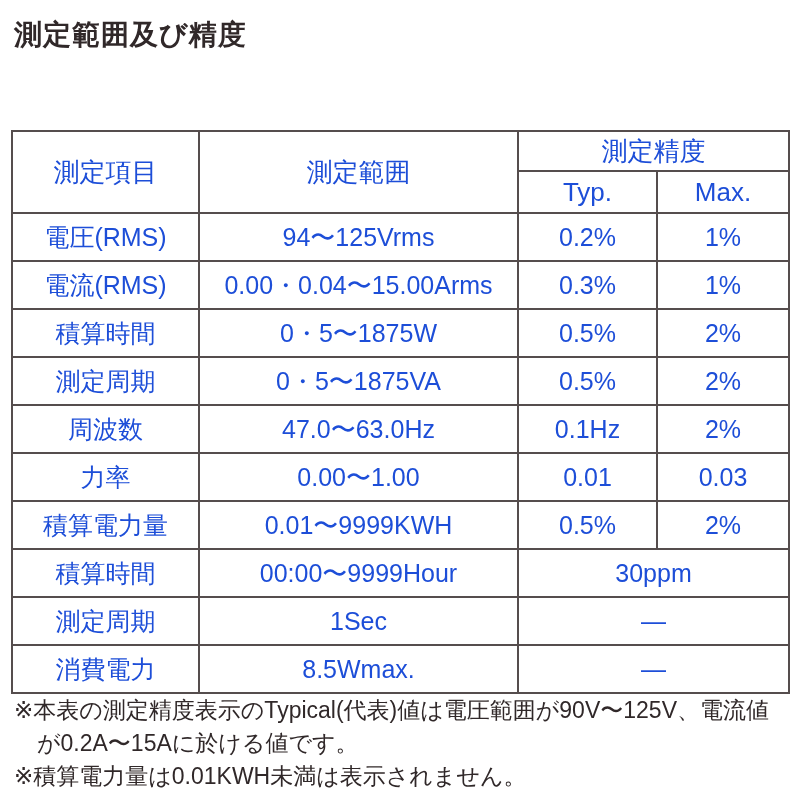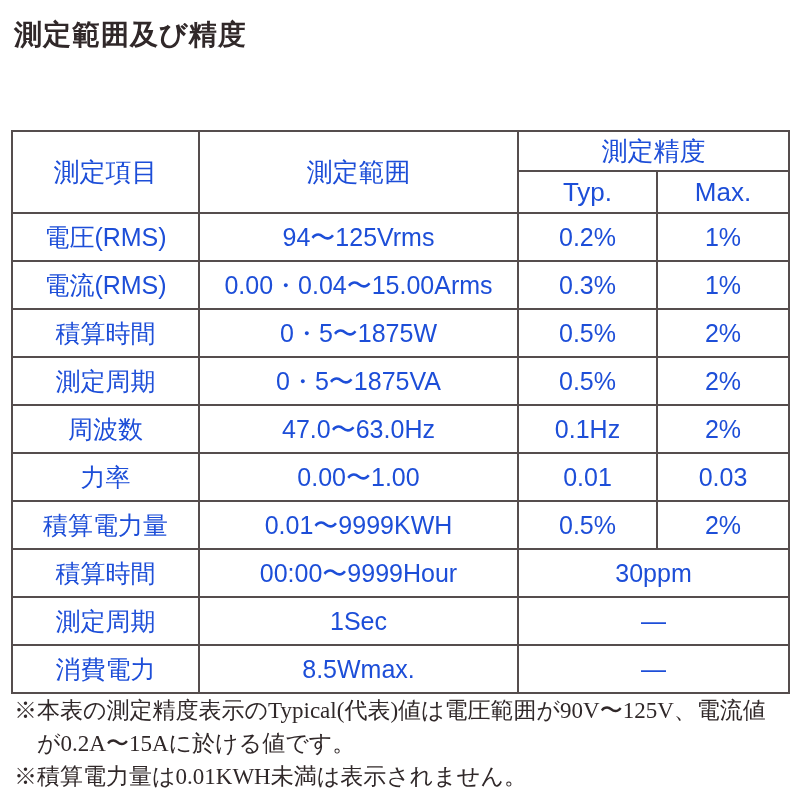--- a/index.html
+++ b/index.html
@@ -51,21 +51,20 @@
   tr.header-row-2 { height: 42px; }
   tr.data-row     { height: 48px; }
   .footnotes {
     position: absolute;
     left: 14px;
     top: 694px;
     width: 774px;
     font-size: 23px;
     line-height: 33px;
     color: #302829;
-    font-family: Liberation Serif, serif;
   }
   .footnote {
     padding-left: 1em;
     text-indent: -1em;
   }
 </style>
 </head>
 <body>
 
 <h1 class="page-title">測定範囲及び精度</h1>

